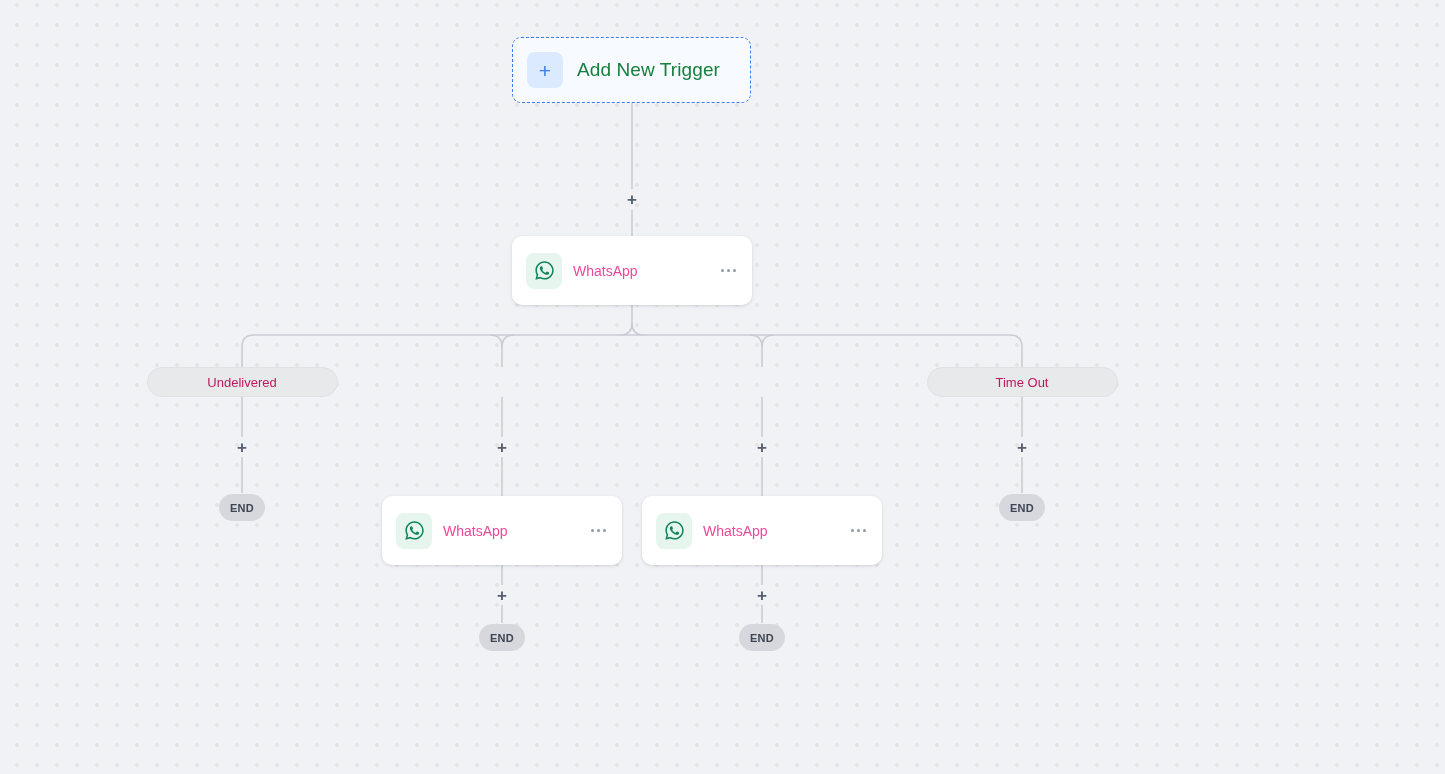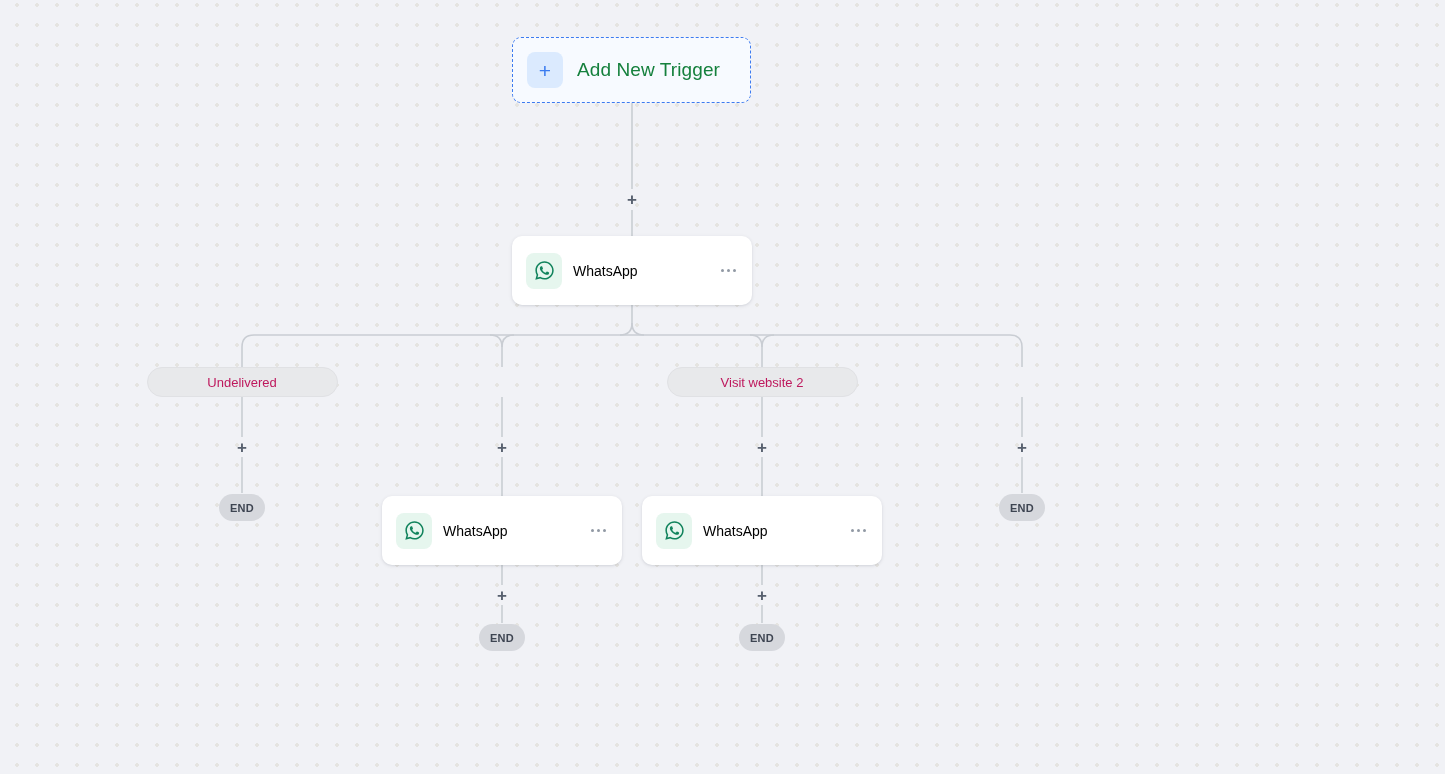--- a/index.html
+++ b/index.html
@@ -75,21 +75,21 @@
     width: 36px; height: 36px;
     border-radius: 8px;
     background: #e6f6ee;
     display: flex; align-items: center; justify-content: center;
     flex: none;
   }
   .node-card .app-icon svg { width: 21px; height: 21px; }
   .node-card .node-label {
     margin-left: 11px;
     font-size: 14px;
-    color: #000000;
+    color: #ec4899;
     flex: 1 1 auto;
   }
   .node-card .ellipsis {
     display: flex; gap: 3px; align-items: center;
     padding: 4px 0;
     cursor: pointer;
     flex: none;
   }
   .node-card .ellipsis i {
     width: 3px; height: 3px; border-radius: 50%;
@@ -190,21 +190,21 @@
     </span>
     <span class="node-label">WhatsApp</span>
     <span class="ellipsis">
         <i></i>
         <i></i>
         <i></i>
       </span>
   </div>
 
   <div class="branch-pill" style="left:146.5px;">Undelivered</div>
-  <div class="branch-pill" style="left:666.5px;">Visit website 2</div>
+  <div class="branch-pill" style="left:926.5px;">Time Out</div>
 
   <div class="node-card" style="left:382px; top:496px;">
     <span class="app-icon">
       <svg viewBox="0 0 448 512">
           <path fill="#11835c" d="M380.9 97.1C339 55.1 283.2 32 223.9 32c-122.4 0-222 99.6-222 222 0 39.1 10.2 77.3 29.6 111L0 480l117.7-30.9c32.4 17.7 68.9 27 106.1 27h.1c122.3 0 224.1-99.6 224.1-222 0-59.3-25.2-115-67.1-157zm-157 341.6c-33.2 0-65.7-8.9-94-25.7l-6.7-4-69.8 18.3L72 359.2l-4.4-7c-18.5-29.4-28.2-63.3-28.2-98.2 0-101.7 82.8-184.5 184.6-184.5 49.3 0 95.6 19.2 130.4 54.1 34.8 34.9 56.2 81.2 56.1 130.5 0 101.8-84.9 184.6-186.6 184.6zm101.2-138.2c-5.5-2.8-32.8-16.2-37.9-18-5.1-1.9-8.8-2.8-12.5 2.8-3.7 5.6-14.3 18-17.6 21.8-3.2 3.7-6.5 4.2-12 1.4-32.6-16.3-54-29.1-75.5-66-5.7-9.8 5.7-9.1 16.3-30.3 1.8-3.7.9-6.9-.5-9.7-1.4-2.8-12.5-30.1-17.1-41.2-4.5-10.8-9.1-9.3-12.5-9.5-3.2-.2-6.9-.2-10.6-.2-3.7 0-9.7 1.4-14.8 6.9-5.1 5.6-19.4 19-19.4 46.3 0 27.3 19.9 53.7 22.6 57.4 2.8 3.7 39.1 59.7 94.8 83.8 35.2 15.2 49 16.5 66.6 13.9 10.7-1.6 32.8-13.4 37.4-26.4 4.6-13 4.6-24.1 3.2-26.4-1.3-2.5-5-3.9-10.5-6.6z"></path>
         </svg>
     </span>
     <span class="node-label">WhatsApp</span>
     <span class="ellipsis">
         <i></i>

